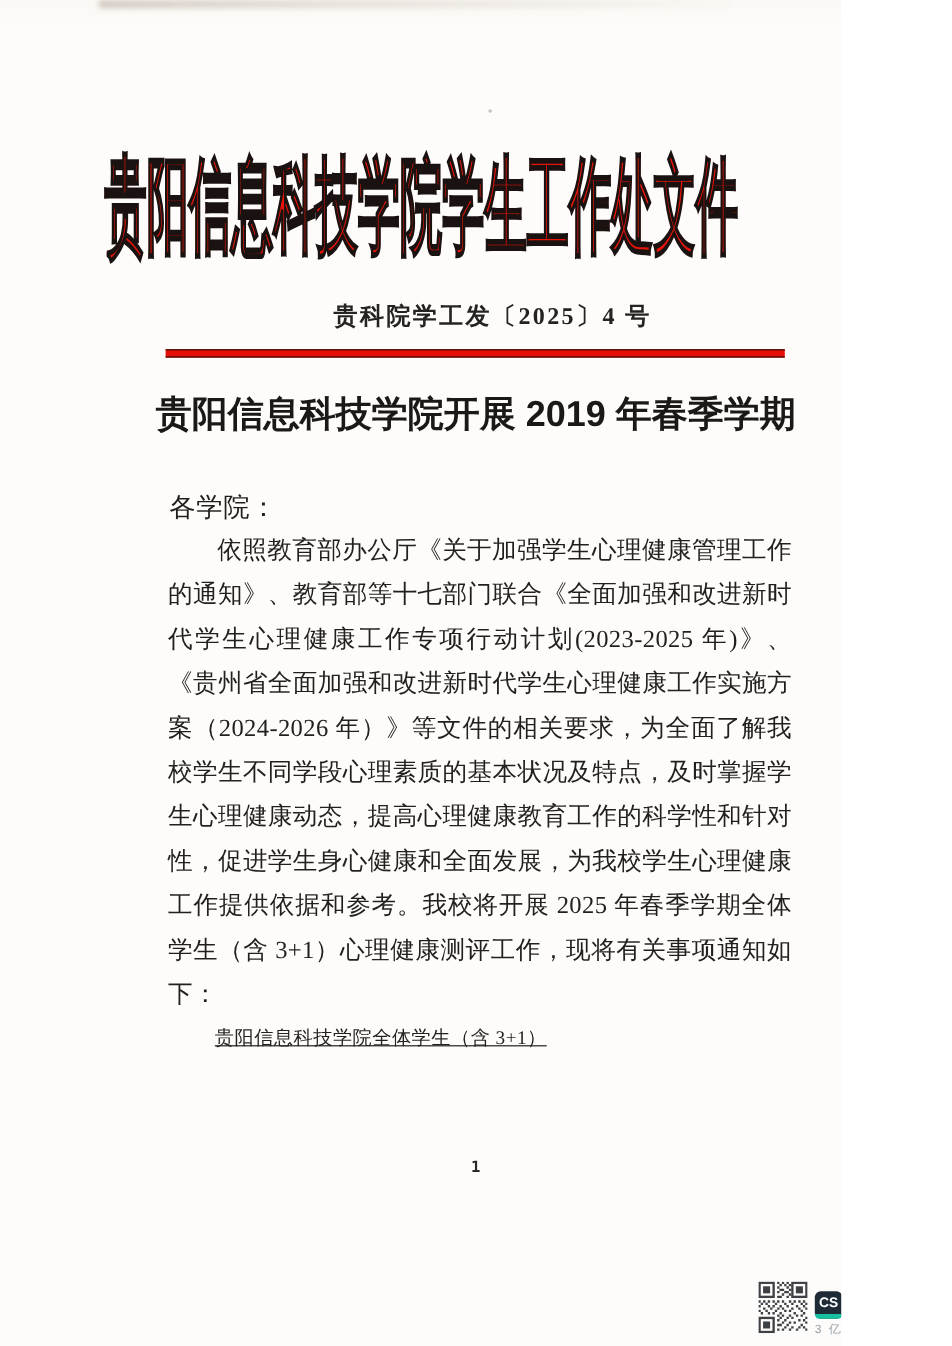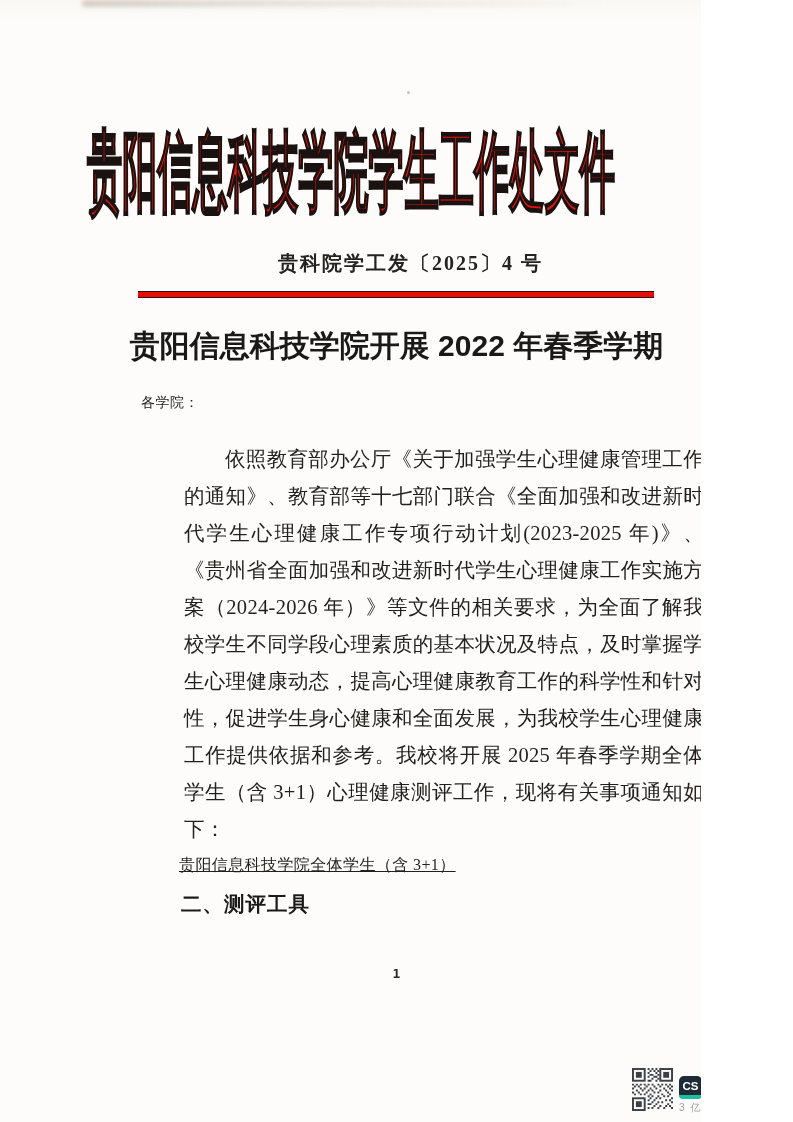--- a/index.html
+++ b/index.html
@@ -58,28 +58,28 @@
   }
   .notice-title {
     position: absolute; top: 324px; left: 60px; width: 673px;
     text-align: center;
     font-family: "Liberation Sans", sans-serif;
     font-weight: bold;
     font-size: 30px; line-height: 43px;
     color: #1b1917;
   }
   .salutation {
-    position: absolute; top: 394px; left: 141px;
-    font-size: 14px; color: #221f1c; letter-spacing: .5px;
+    position: absolute; top: 408px; left: 141px;
+    font-size: 22px; color: #221f1c; letter-spacing: .5px;
   }
   .body-paragraph {
     position: absolute; top: 441px; left: 140px; width: 520px;
     font-size: 20.5px; line-height: 37px;
     text-align: justify; text-indent: 2em;
-    color: #221f1c; letter-spacing: .3px; margin-left: 44px;
+    color: #221f1c; letter-spacing: .3px;
   }
   .sec-heading {
     position: absolute; left: 181px;
     font-family: "Liberation Sans", sans-serif;
     font-weight: bold;
     font-size: 20.5px; color: #1c1a18; letter-spacing: 1px;
   }
   .sec-content {
     position: absolute; left: 179px;
     font-size: 16px; color: #221f1c; letter-spacing: .4px; text-decoration: underline;
@@ -133,29 +133,28 @@
   <div class="top-smudge"></div>
   <div class="speck"></div>
 
   <div class="red-header">贵阳信息科技学院学生工作处文件</div>
 
   <div class="doc-number">贵科院学工发〔2025〕4 号</div>
 
   <div class="red-line"></div>
 
   <div class="notice-title">
-    <div>贵阳信息科技学院开展 2022 年春季学期</div>
+    <div>贵阳信息科技学院开展 2019 年春季学期</div>
   </div>
 
   <div class="salutation">各学院：</div>
 
   <div class="body-paragraph">依照教育部办公厅《关于加强学生心理健康管理工作的通知》、教育部等十七部门联合《全面加强和改进新时代学生心理健康工作专项行动计划(2023-2025 年)》、《贵州省全面加强和改进新时代学生心理健康工作实施方案（2024-2026 年）》等文件的相关要求，为全面了解我校学生不同学段心理素质的基本状况及特点，及时掌握学生心理健康动态，提高心理健康教育工作的科学性和针对性，促进学生身心健康和全面发展，为我校学生心理健康工作提供依据和参考。我校将开展 2025 年春季学期全体学生（含 3+1）心理健康测评工作，现将有关事项通知如下：</div>
 
   <div class="sec-content sec1-c">贵阳信息科技学院全体学生（含 3+1）</div>
-  <div class="sec-heading sec2-h">二、测评工具</div>
 
   <div class="page-number">1</div>
 
   <svg class="qr" viewBox="0 0 42 44" xmlns="http://www.w3.org/2000/svg">
     <g fill="#3d4145">
 
       <rect x="0" y="0" width="14" height="14"></rect>
         <rect x="2" y="2" width="10" height="10" fill="#fdfcfa"></rect>
         <rect x="4" y="4" width="6" height="6"></rect>
       <rect x="28" y="0" width="14" height="14"></rect>

